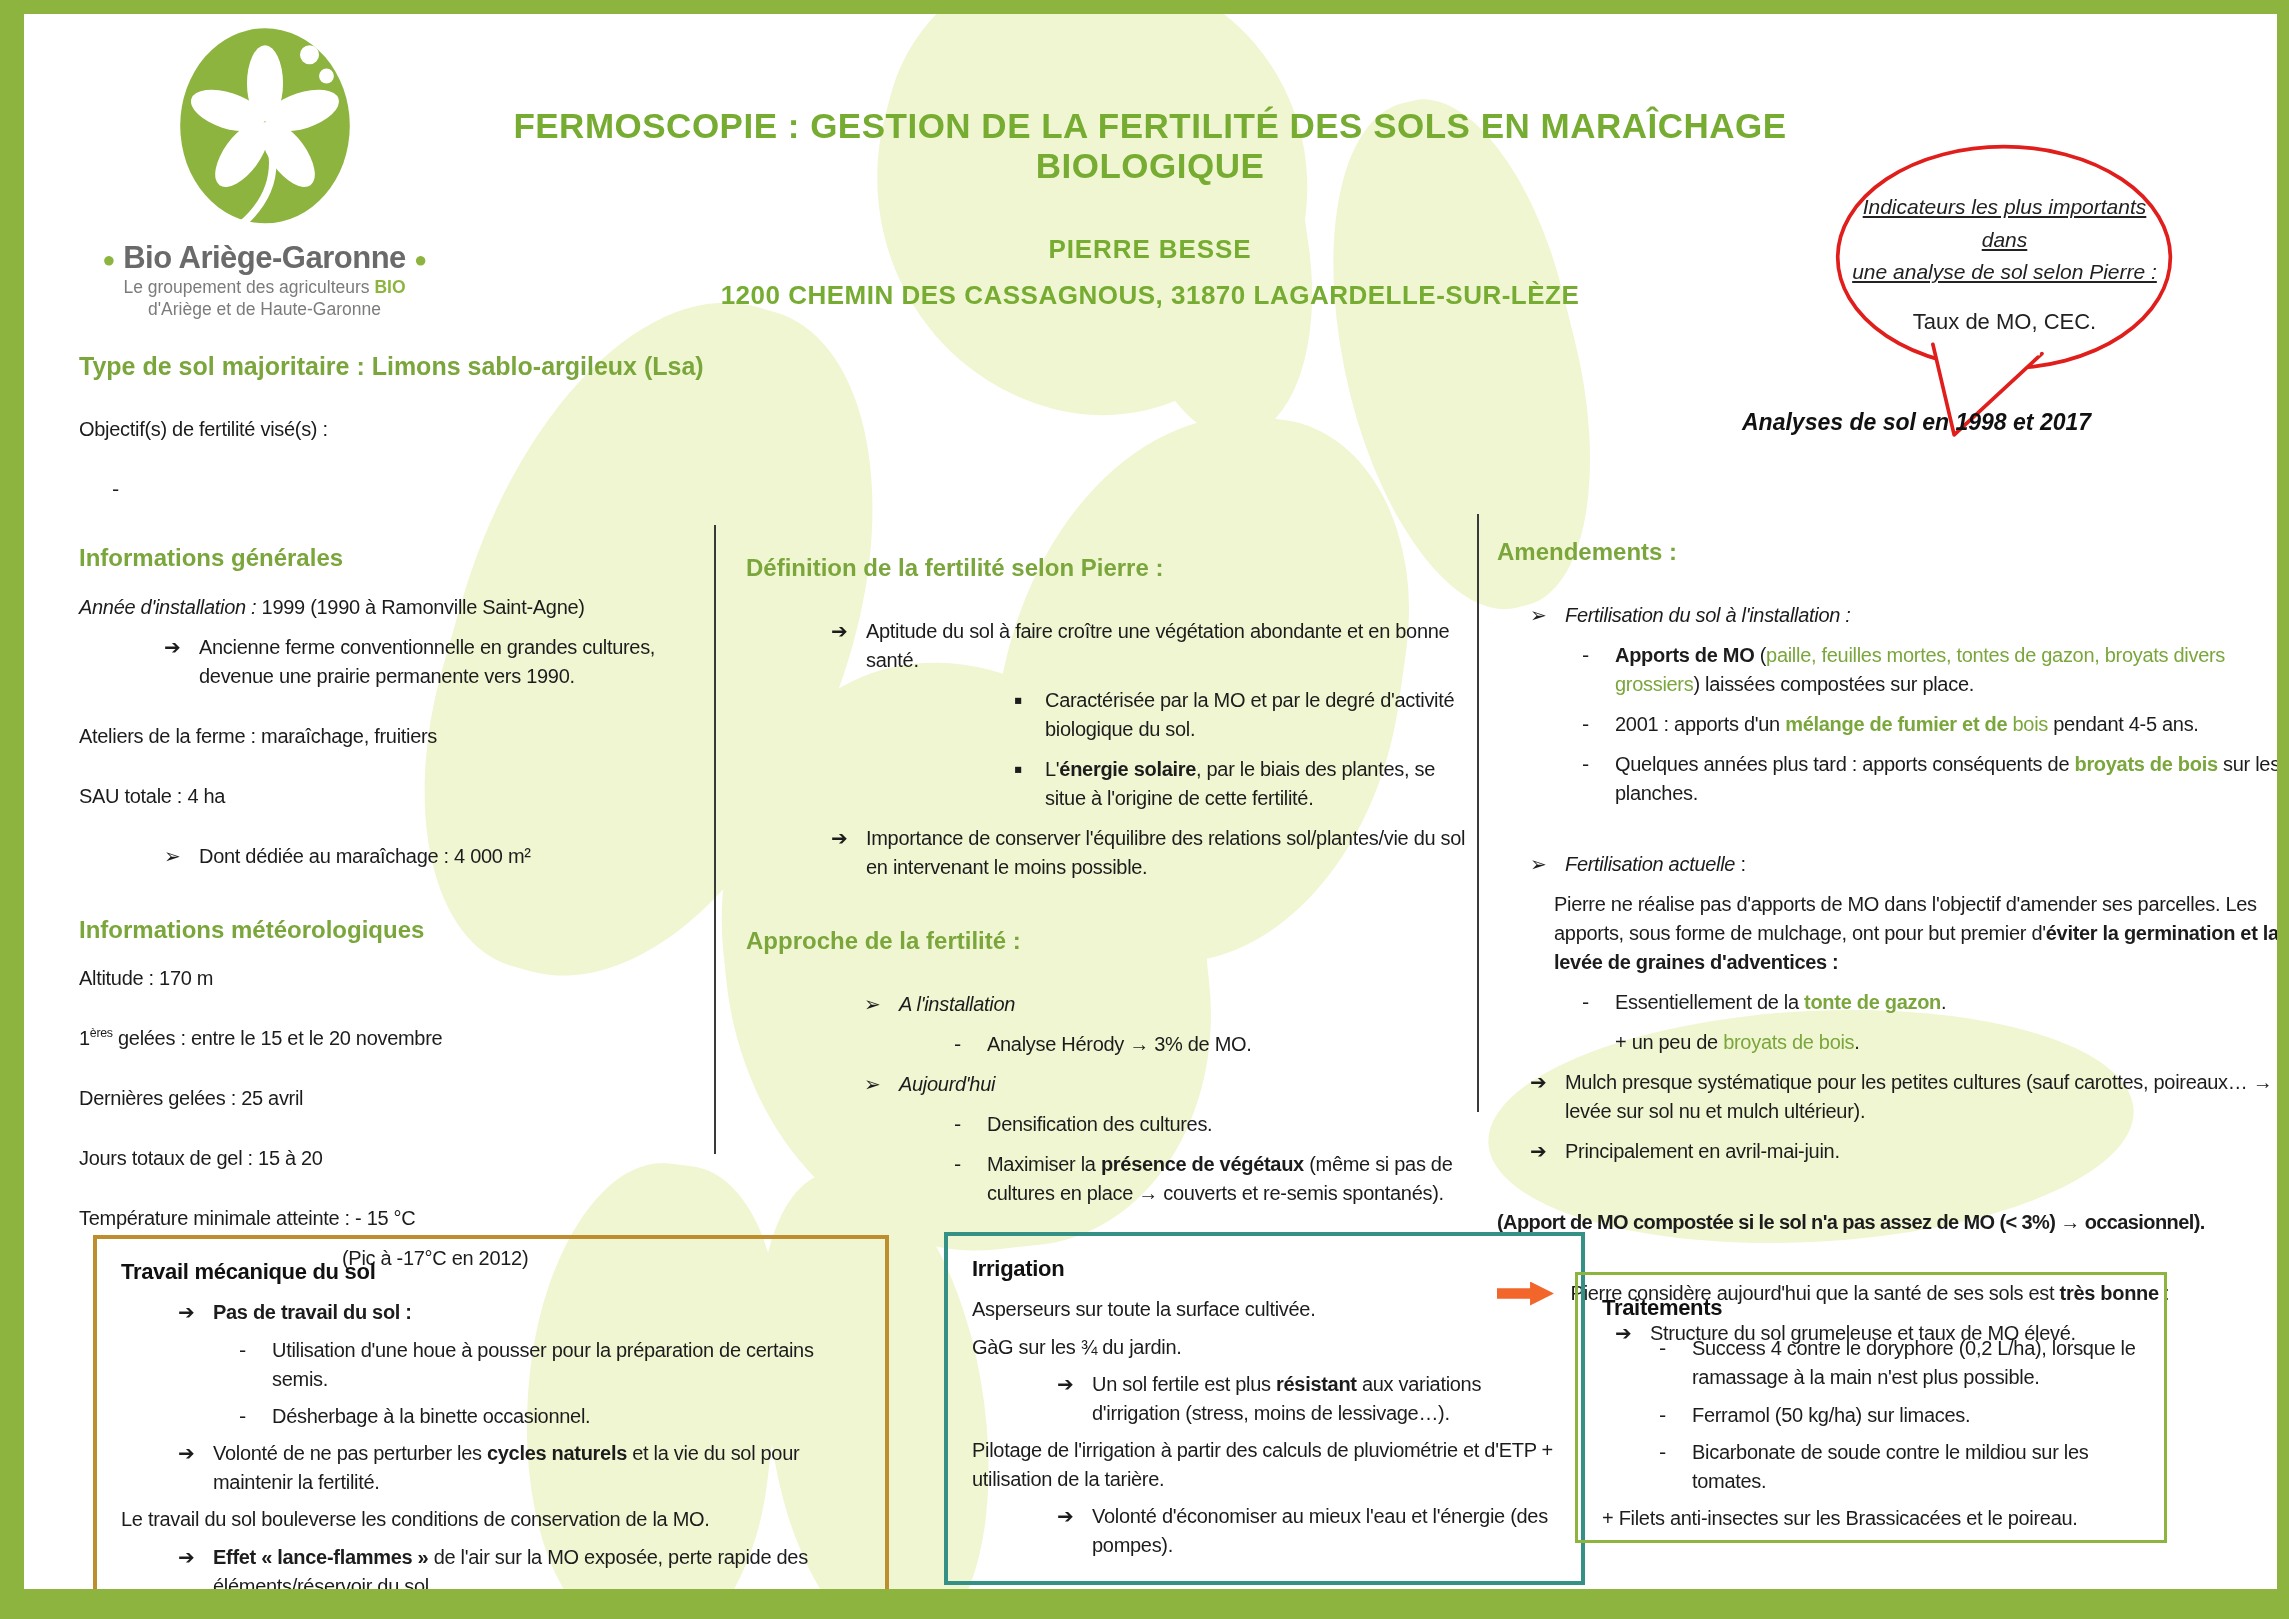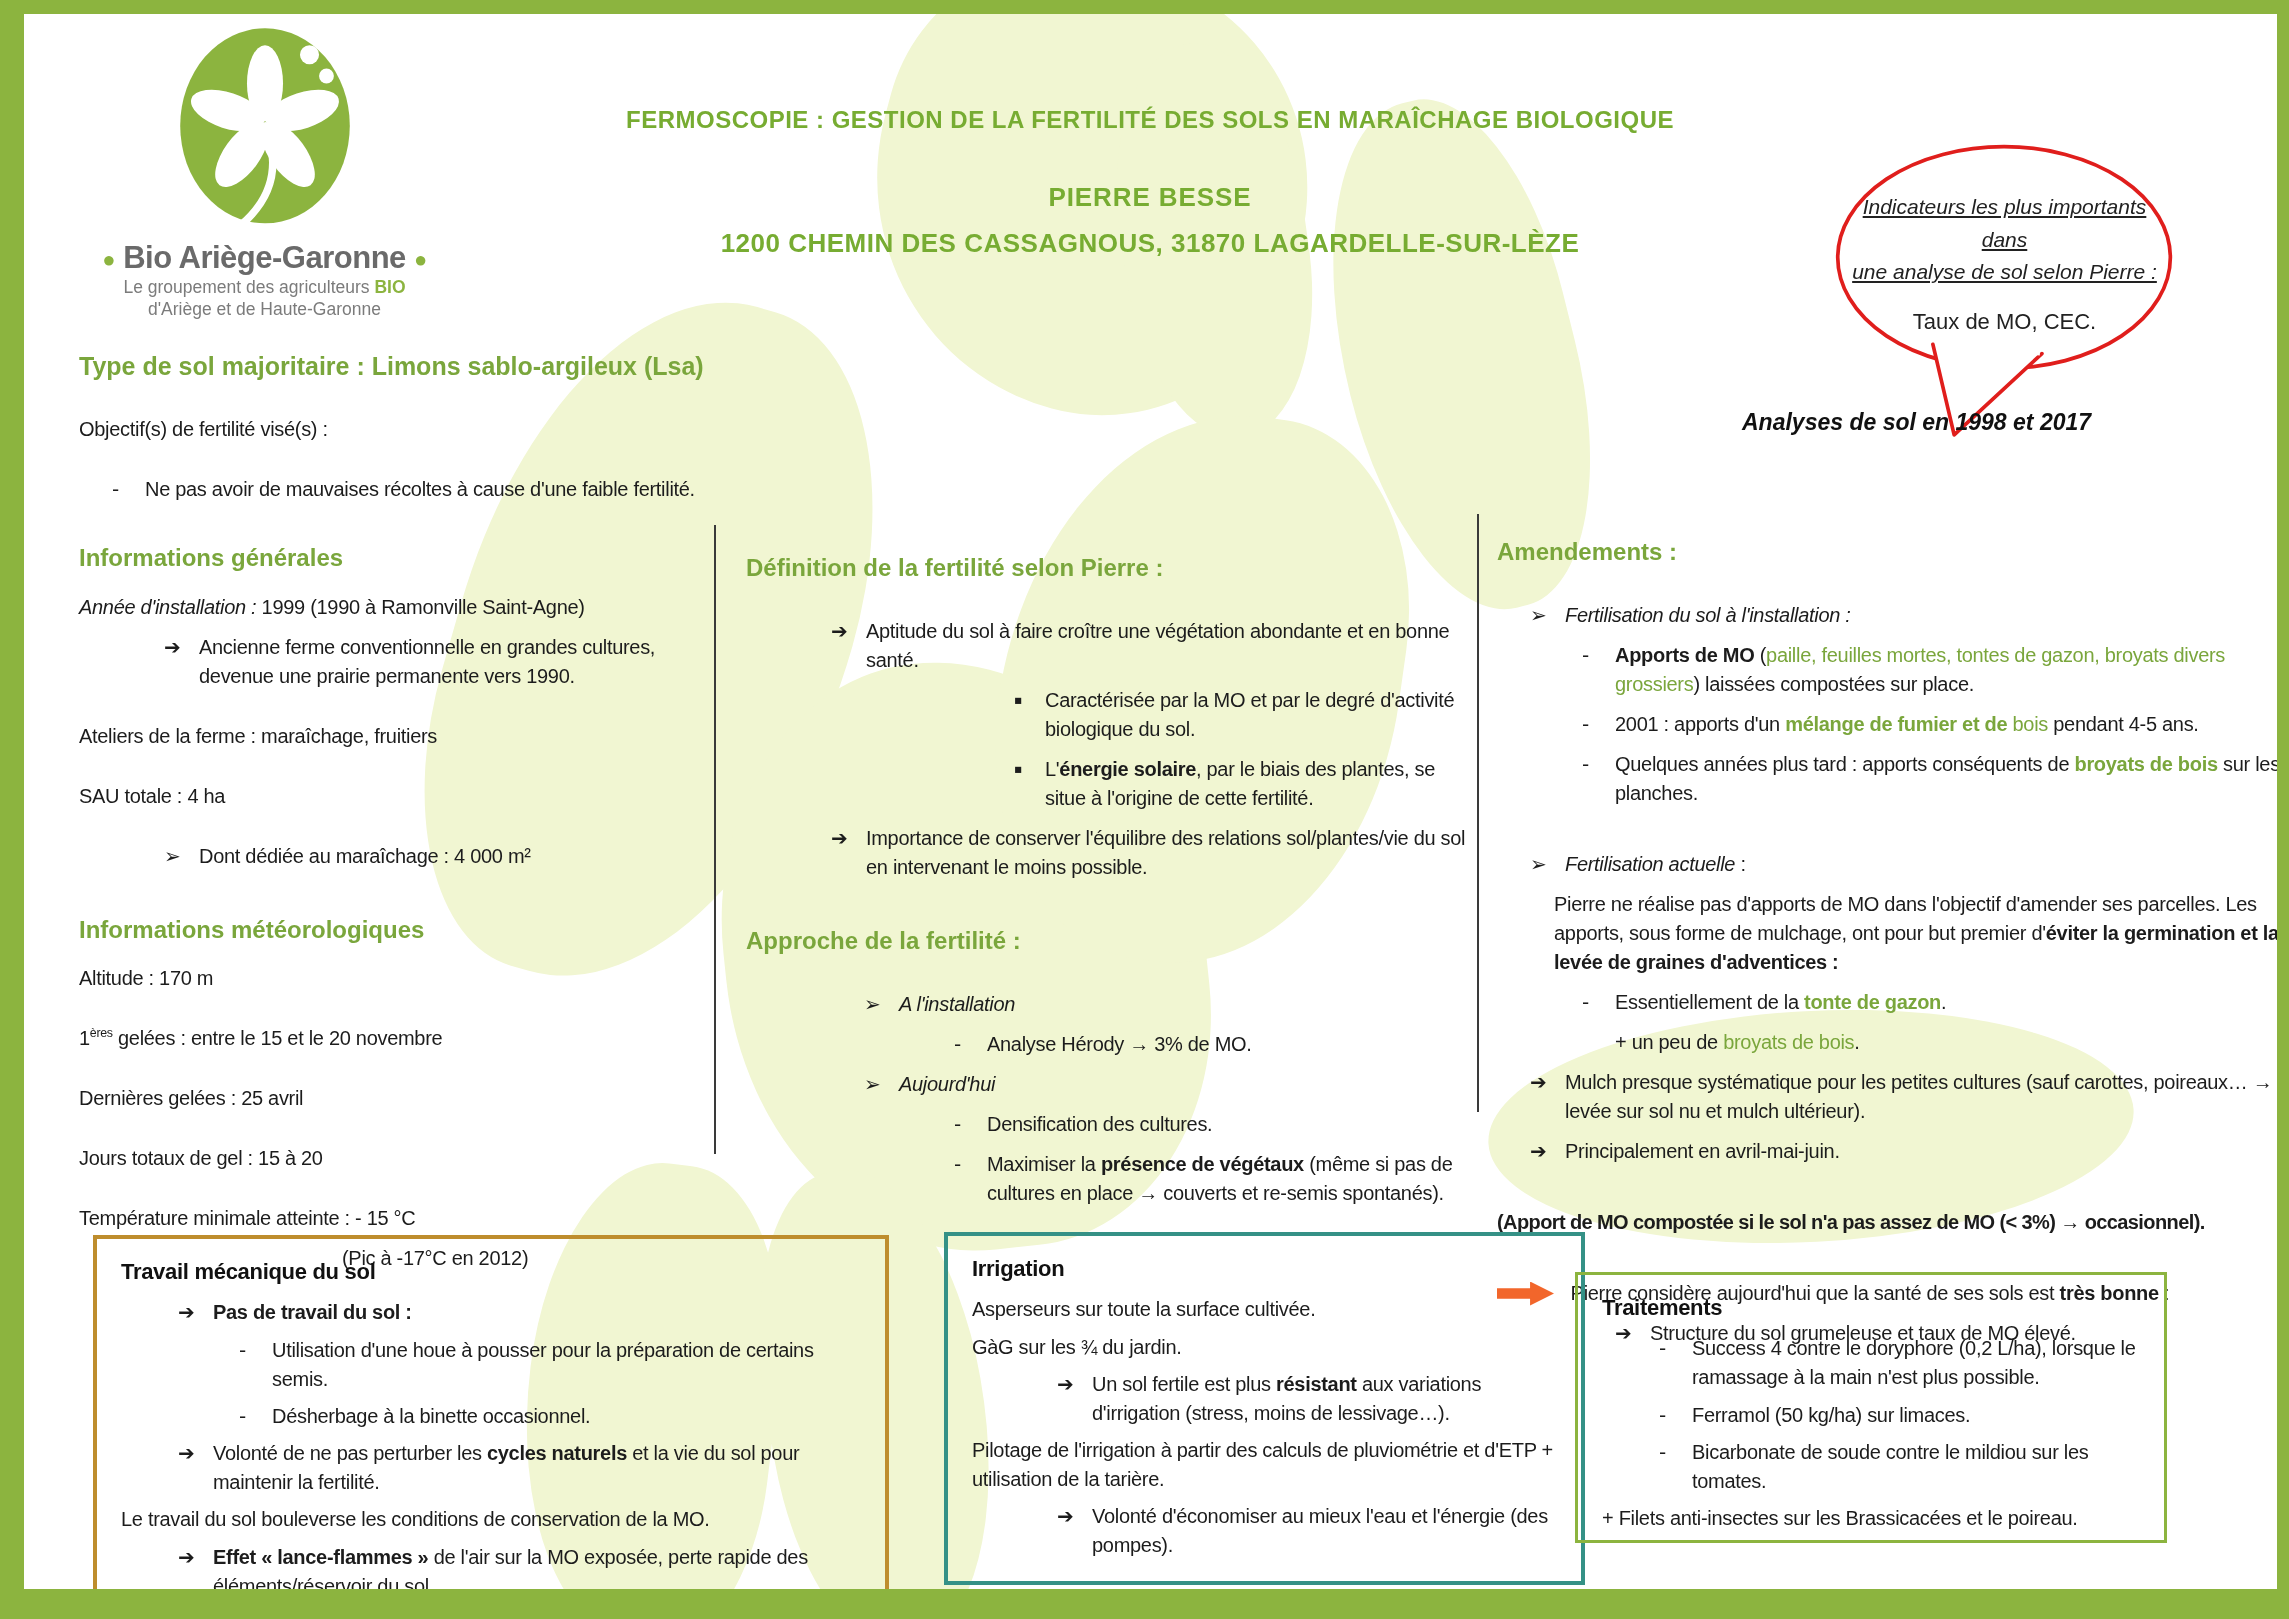--- a/index.html
+++ b/index.html
@@ -20,21 +20,21 @@
 
   
   .logo{left:65px;top:11px;width:351px;text-align:center;}
   .logo .brand{font-size:31px;font-weight:700;color:#6a6a6a;letter-spacing:-0.5px;margin-top:3.7px;}
   .logo .brand .dot{color:#8CB43F;font-size:22px;vertical-align:middle;}
   .logo .tag{font-size:17.5px;color:#7b7b7b;line-height:1.3;}
   .logo .tag .g{font-weight:700;}
 
   
   .header{left:434px;top:92px;width:1384px;text-align:center;color:#77AC32;font-weight:700;}
-  .header .title{font-size:24px;letter-spacing:0.5px;}
+  .header .title{font-size:35px;letter-spacing:0.5px;}
   .header .name{font-size:26px;margin-top:48px;letter-spacing:0.9px;}
   .header .addr{font-size:26px;margin-top:14.8px;letter-spacing:0.5px;}
 
   
   .bubble{left:1798px;top:116px;width:365px;height:328px;}
   .bubble svg{position:absolute;left:0;top:0;}
   .bubble .btxt{position:absolute;left:28px;top:61px;width:309px;text-align:center;font-size:21px;color:#222;}
   .bubble .l12{font-style:italic;text-decoration:underline;line-height:1.55;}
   .bubble .l3{margin-top:20px;font-size:22px;}
 
@@ -161,21 +161,20 @@
 
   <div class="layer col col1">
       <div class="line h1 i0">
         <span class="txt">Type de sol majoritaire : Limons sablo-argileux (Lsa)</span>
       </div>
       <div class="line p i0 gaptop">
         <span class="txt">Objectif(s) de fertilité visé(s) :</span>
       </div>
       <div class="line li i1 gaptop">
         <span class="bullet b-dash">-</span>
-        <span class="txt">Ne pas avoir de mauvaises récoltes à cause d'une faible fertilité.</span>
       </div>
       <div class="line h2 i0">
         <span class="txt">Informations générales</span>
       </div>
       <div class="line p i0">
         <span class="txt"><span class="i">Année d'installation : </span>1999 (1990 à Ramonville Saint-Agne)</span>
       </div>
       <div class="line li i3">
         <span class="bullet b-arrow">➔</span>
         <span class="txt">Ancienne ferme conventionnelle en grandes cultures, devenue une prairie permanente vers 1990.</span>

